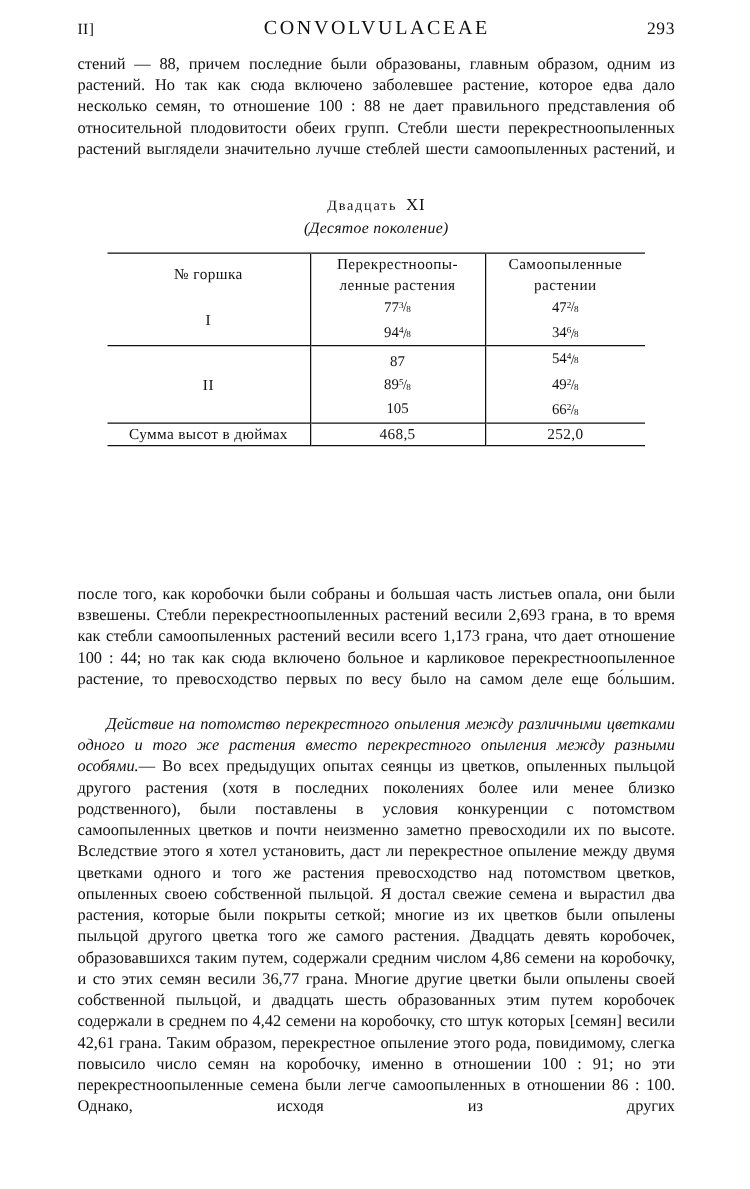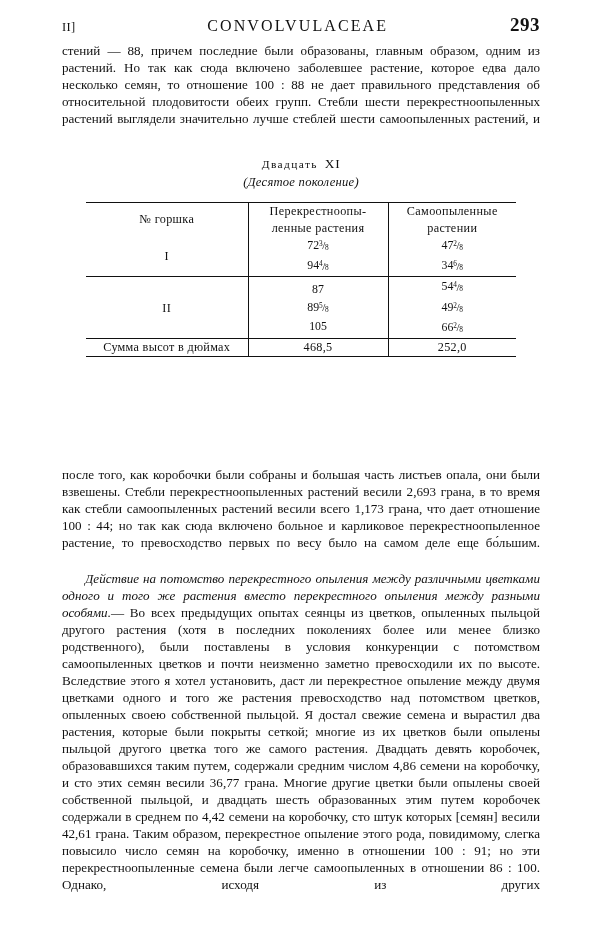--- a/index.html
+++ b/index.html
@@ -41,22 +41,22 @@
     letter-spacing: 0.3px;
   }
   .head-title {
     font-size: 16px;
     letter-spacing: 2.1px;
     flex: 1;
     text-align: center;
     padding-left: 10px;
   }
   .folio-right {
-    font-size: 19px;
-    font-weight: 700;
+    font-size: 14px;
+    font-weight: 400;
     letter-spacing: 0.5px;
   }
 
   
   .textblock {
     position: absolute;
     left: 62px;
     width: 478px;
     font-size: 13.1px;
     line-height: 17px;
@@ -203,21 +203,21 @@
           </th>
         </tr>
       </thead>
 
       <tbody>
 
 
         <tr>
           <td class="data-cell potnum">I</td>
           <td class="data-cell vdiv">
-            <span class="val"><span class="frac"><span>72</span><span class="num">3</span><span class="sol">/</span><span class="den">8</span></span></span>
+            <span class="val"><span class="frac"><span>77</span><span class="num">3</span><span class="sol">/</span><span class="den">8</span></span></span>
             <span class="val"><span class="frac"><span>94</span><span class="num">4</span><span class="sol">/</span><span class="den">8</span></span></span>
           </td>
           <td class="data-cell vdiv">
             <span class="val"><span class="frac"><span>47</span><span class="num">2</span><span class="sol">/</span><span class="den">8</span></span></span>
             <span class="val"><span class="frac"><span>34</span><span class="num">6</span><span class="sol">/</span><span class="den">8</span></span></span>
           </td>
         </tr>
 
         <tr>
           <td class="data-cell potnum rule-thin">II</td>

